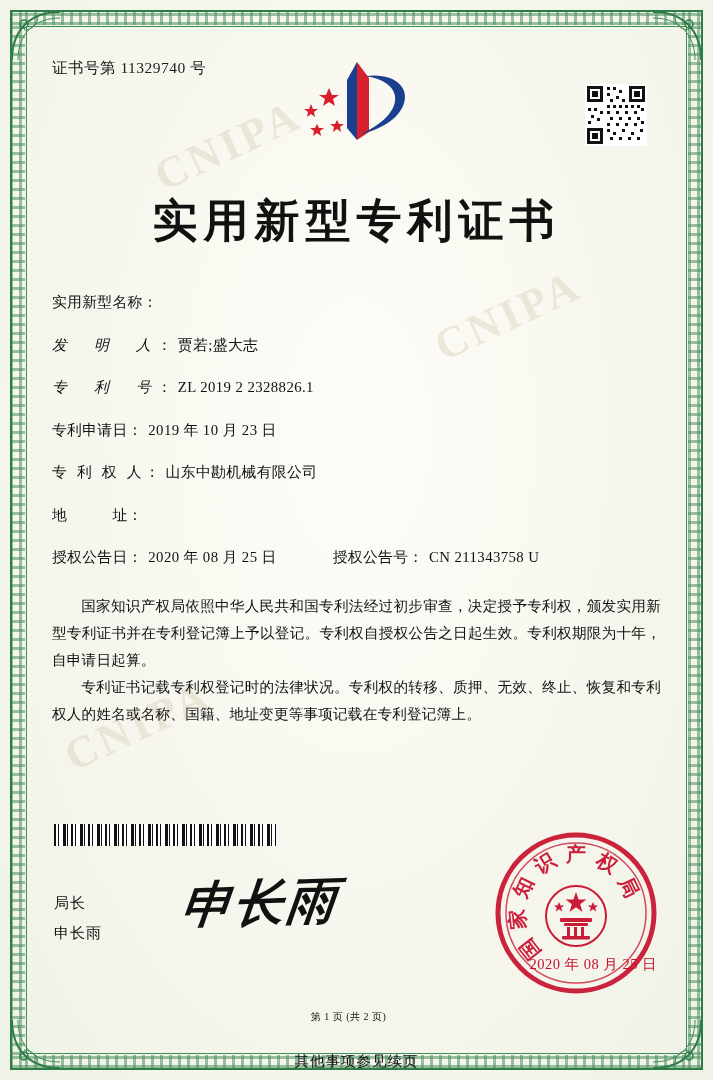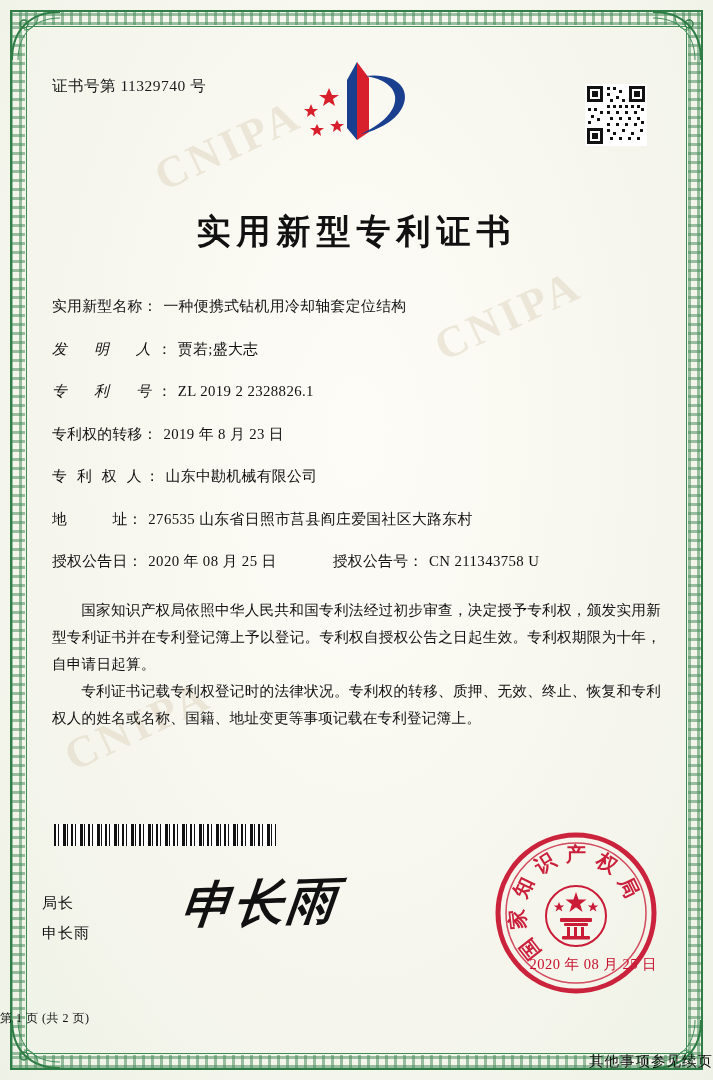--- a/index.html
+++ b/index.html
@@ -85,21 +85,21 @@
   .content {
     position: absolute;
     left: 40px; right: 40px; top: 36px;
   }
 
   .cert-no {
     font-size: 15.5px;
     color: #1a1a1a;
     letter-spacing: .5px;
     margin-left: 12px;
-    margin-top: 40px;
+    margin-top: 22px;
   }
 
   
   .qr {
     position: absolute;
     right: 26px;
     top: 48px;
     width: 62px;
     height: 62px;
   }
@@ -113,21 +113,21 @@
     display: flex;
     justify-content: center;
   }
   .logo svg { display: block; }
 
   .title {
     margin-top: 112px;
     text-align: center;
     font-family: "DejaVu Serif", "Liberation Serif", serif;
     font-weight: bold;
-    font-size: 34px;
+    font-size: 45px;
     letter-spacing: 6px;
     color: #111;
   }
 
   .fields {
     margin-top: 42px;
     padding-left: 12px;
     padding-right: 6px;
   }
   .field-row {
@@ -176,21 +176,21 @@
     background: repeating-linear-gradient(
       90deg,
       #111 0 2px, #fff 2px 4px, #111 4px 5px, #fff 5px 9px,
       #111 9px 12px, #fff 12px 13px, #111 13px 14px, #fff 14px 17px
     );
   }
 
   
   .sig-label {
     position: absolute;
-    left: 42px;
+    left: 54px;
     top: 888px;
     font-size: 15px;
     line-height: 30px;
     color: #111;
     letter-spacing: 1px;
   }
   .sig-hand {
     position: absolute;
     left: 182px;
     top: 870px;
@@ -219,30 +219,30 @@
     font-size: 14.5px;
     color: #c8102e;
     letter-spacing: .5px;
     font-family: "Liberation Serif", serif;
   }
 
   .page-no {
     position: absolute;
     left: 0; right: 16px;
     top: 1010px;
-    text-align: left;
-    font-size: 12px;
+    text-align: center;
+    font-size: 10px;
     color: #111;
     letter-spacing: .5px;
   }
   .footer-note {
     position: absolute;
     left: 0; right: 0;
     top: 1052px;
-    text-align: right;
+    text-align: center;
     font-size: 14.5px;
     color: #111;
     letter-spacing: 1px;
   }
 </style>
 </head>
 <body>
 
 <div id="certificate">
 
@@ -364,51 +364,49 @@
       </svg>
     </div>
 
     <div class="title">实用新型专利证书</div>
 
     <div class="fields">
 
       <div class="field-row">
         <span class="field-label">实用新型名称</span>
         <span>：</span>
-        <span class="field-value">一种便携式钻机用冷却轴套定位结构</span>
       </div>
 
       <div class="field-row">
         <span class="field-label sp6">发　明　人</span>
         <span>：</span>
         <span class="field-value">贾若;盛大志</span>
       </div>
 
       <div class="field-row">
         <span class="field-label sp6">专　利　号</span>
         <span>：</span>
         <span class="field-value">ZL 2019 2 2328826.1</span>
       </div>
 
       <div class="field-row">
-        <span class="field-label">专利权的转移</span>
-        <span>：</span>
-        <span class="field-value">2019 年 8 月 23 日</span>
+        <span class="field-label">专利申请日</span>
+        <span>：</span>
+        <span class="field-value">2019 年 10 月 23 日</span>
       </div>
 
       <div class="field-row">
         <span class="field-label sp3">专 利 权 人</span>
         <span>：</span>
         <span class="field-value">山东中勘机械有限公司</span>
       </div>
 
       <div class="field-row">
         <span class="field-label">地　　　址</span>
         <span>：</span>
-        <span class="field-value">276535  山东省日照市莒县阎庄爱国社区大路东村</span>
       </div>
 
       <div class="field-row row-inline">
         <span class="field-label">授权公告日</span>
         <span>：</span>
         <span class="field-value">2020 年 08 月 25 日</span>
         <span class="second">
           <span class="field-label">授权公告号</span>
           <span>：</span>
           <span class="field-value">CN 211343758 U</span>

